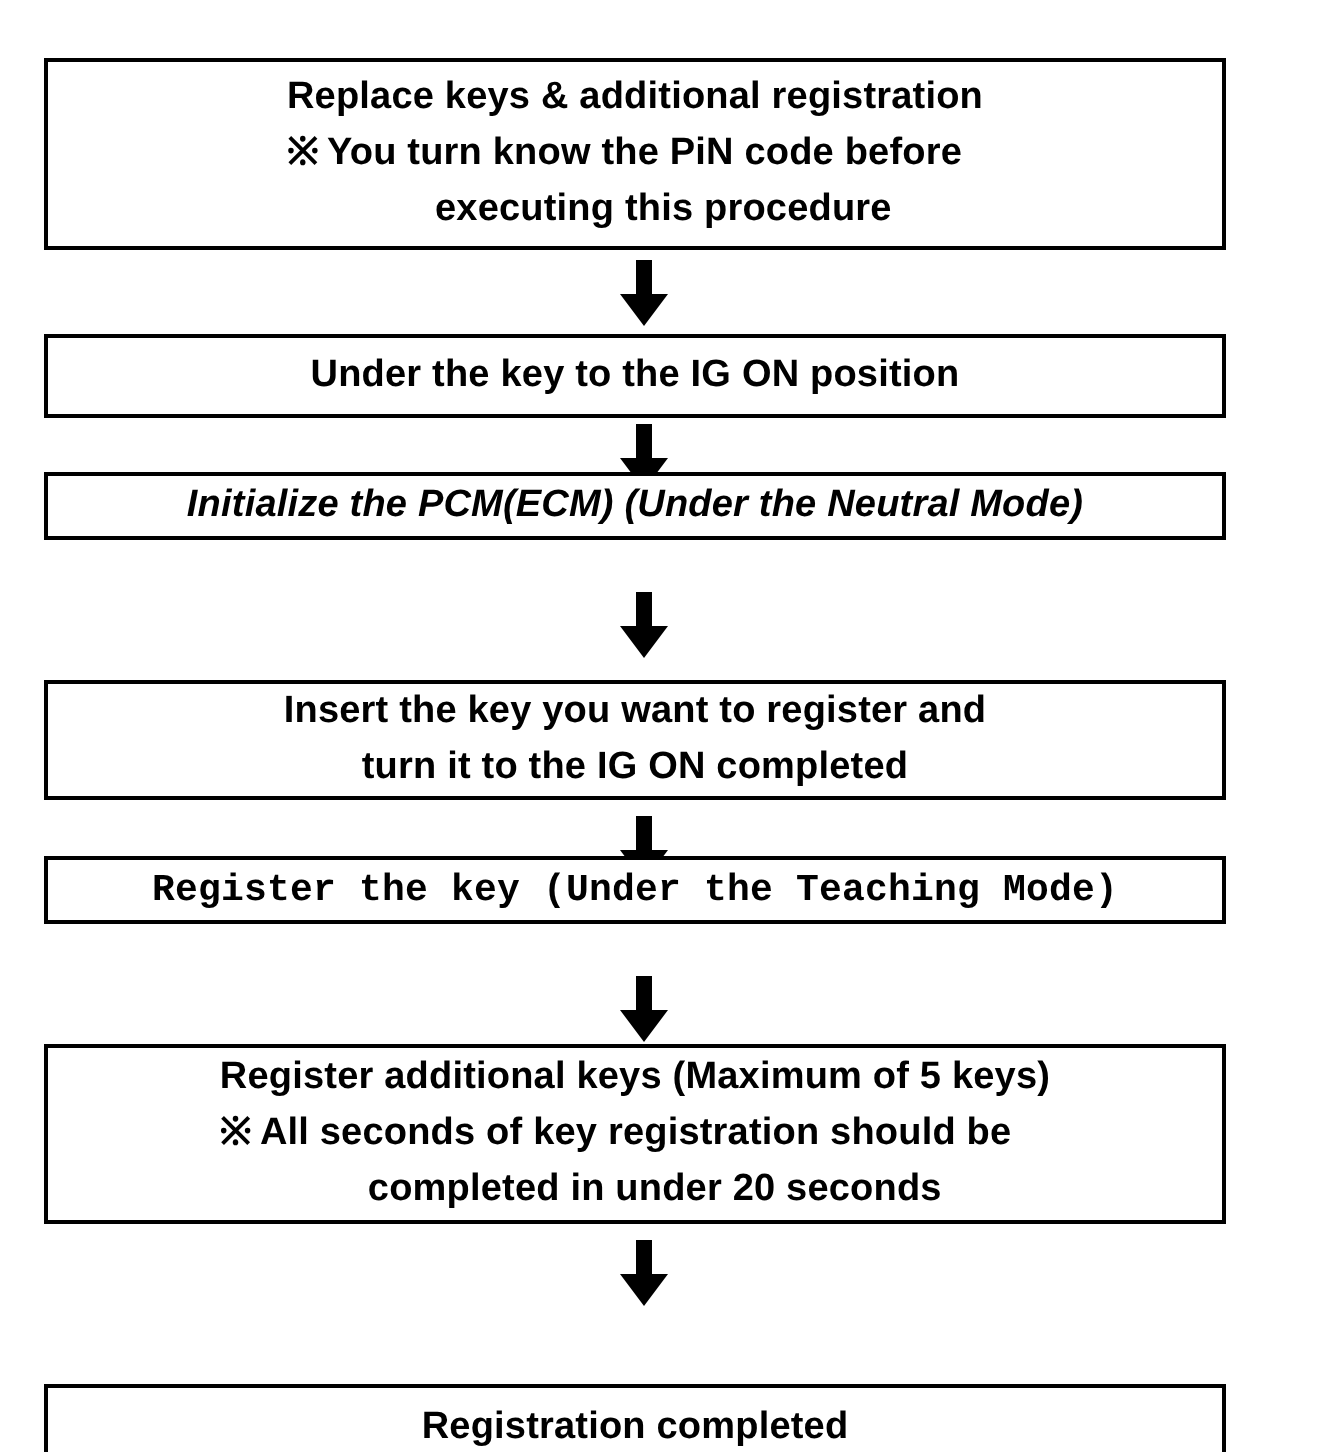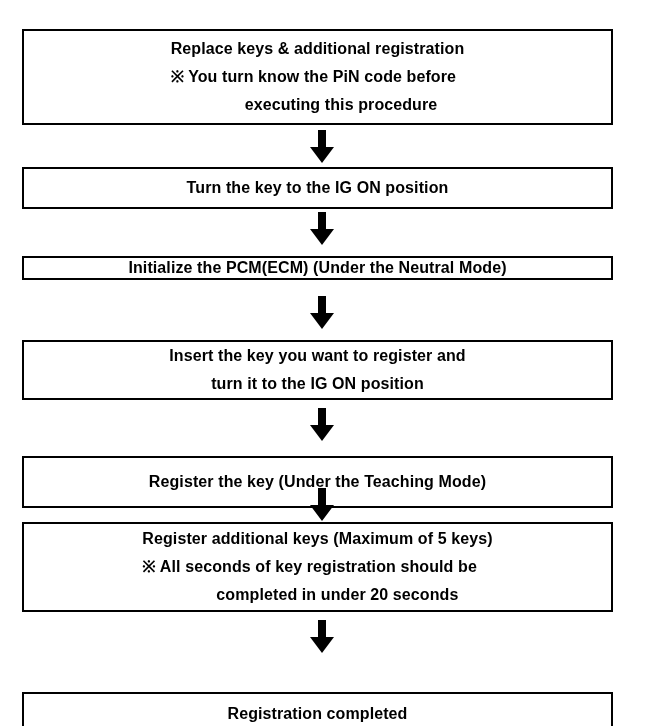--- a/index.html
+++ b/index.html
@@ -35,21 +35,21 @@
     display: flex;
     flex-direction: column;
     align-items: center;
     justify-content: center;
   }
   .step-lines {
     display: inline-block;
     text-align: left;
   }
   .step-line {
-    font-size: 16px;
+    font-size: 19px;
     font-weight: bold;
     line-height: 28px;
     letter-spacing: 0.1px;
     white-space: pre;
   }
   .step-line.centered {
     text-align: center;
     display: block;
   }
   .step-line.indent {
@@ -87,61 +87,61 @@
 
   <div class="arrow" style="top:130px;">
     <svg width="26" height="34" viewBox="0 0 26 34" aria-hidden="true">
       <polygon points="9,0 17,0 17,17 25,17 13,33 1,17 9,17" fill="#000000"></polygon>
     </svg>
   </div>
 
   <div class="step-row" style="top:167px; height:42px;">
     <div class="step-box">
       <div class="step-lines">
-        <div class="step-line centered">Turn the key to the IG ON position</div>
+        <div class="step-line centered">Under the key to the IG ON position</div>
       </div>
     </div>
   </div>
 
   <div class="arrow" style="top:212px;">
     <svg width="26" height="34" viewBox="0 0 26 34" aria-hidden="true">
       <polygon points="9,0 17,0 17,17 25,17 13,33 1,17 9,17" fill="#000000"></polygon>
     </svg>
   </div>
 
-  <div class="step-row" style="top:256px; height:24px;">
+  <div class="step-row" style="top:236px; height:34px;font-style:italic;">
     <div class="step-box">
       <div class="step-lines">
         <div class="step-line centered">Initialize the PCM(ECM) (Under the Neutral Mode)</div>
       </div>
     </div>
   </div>
 
   <div class="arrow" style="top:296px;">
     <svg width="26" height="34" viewBox="0 0 26 34" aria-hidden="true">
       <polygon points="9,0 17,0 17,17 25,17 13,33 1,17 9,17" fill="#000000"></polygon>
     </svg>
   </div>
 
   <div class="step-row" style="top:340px; height:60px;">
     <div class="step-box">
       <div class="step-lines">
         <div class="step-line centered">Insert the key you want to register and</div>
-        <div class="step-line centered">turn it to the IG ON position</div>
+        <div class="step-line centered">turn it to the IG ON completed</div>
       </div>
     </div>
   </div>
 
   <div class="arrow" style="top:408px;">
     <svg width="26" height="34" viewBox="0 0 26 34" aria-hidden="true">
       <polygon points="9,0 17,0 17,17 25,17 13,33 1,17 9,17" fill="#000000"></polygon>
     </svg>
   </div>
 
-  <div class="step-row" style="top:456px; height:52px;">
+  <div class="step-row" style="top:428px; height:34px;font-family:Liberation Mono, monospace;">
     <div class="step-box">
       <div class="step-lines">
         <div class="step-line centered">Register the key (Under the Teaching Mode)</div>
       </div>
     </div>
   </div>
 
   <div class="arrow" style="top:488px;">
     <svg width="26" height="34" viewBox="0 0 26 34" aria-hidden="true">
       <polygon points="9,0 17,0 17,17 25,17 13,33 1,17 9,17" fill="#000000"></polygon>

